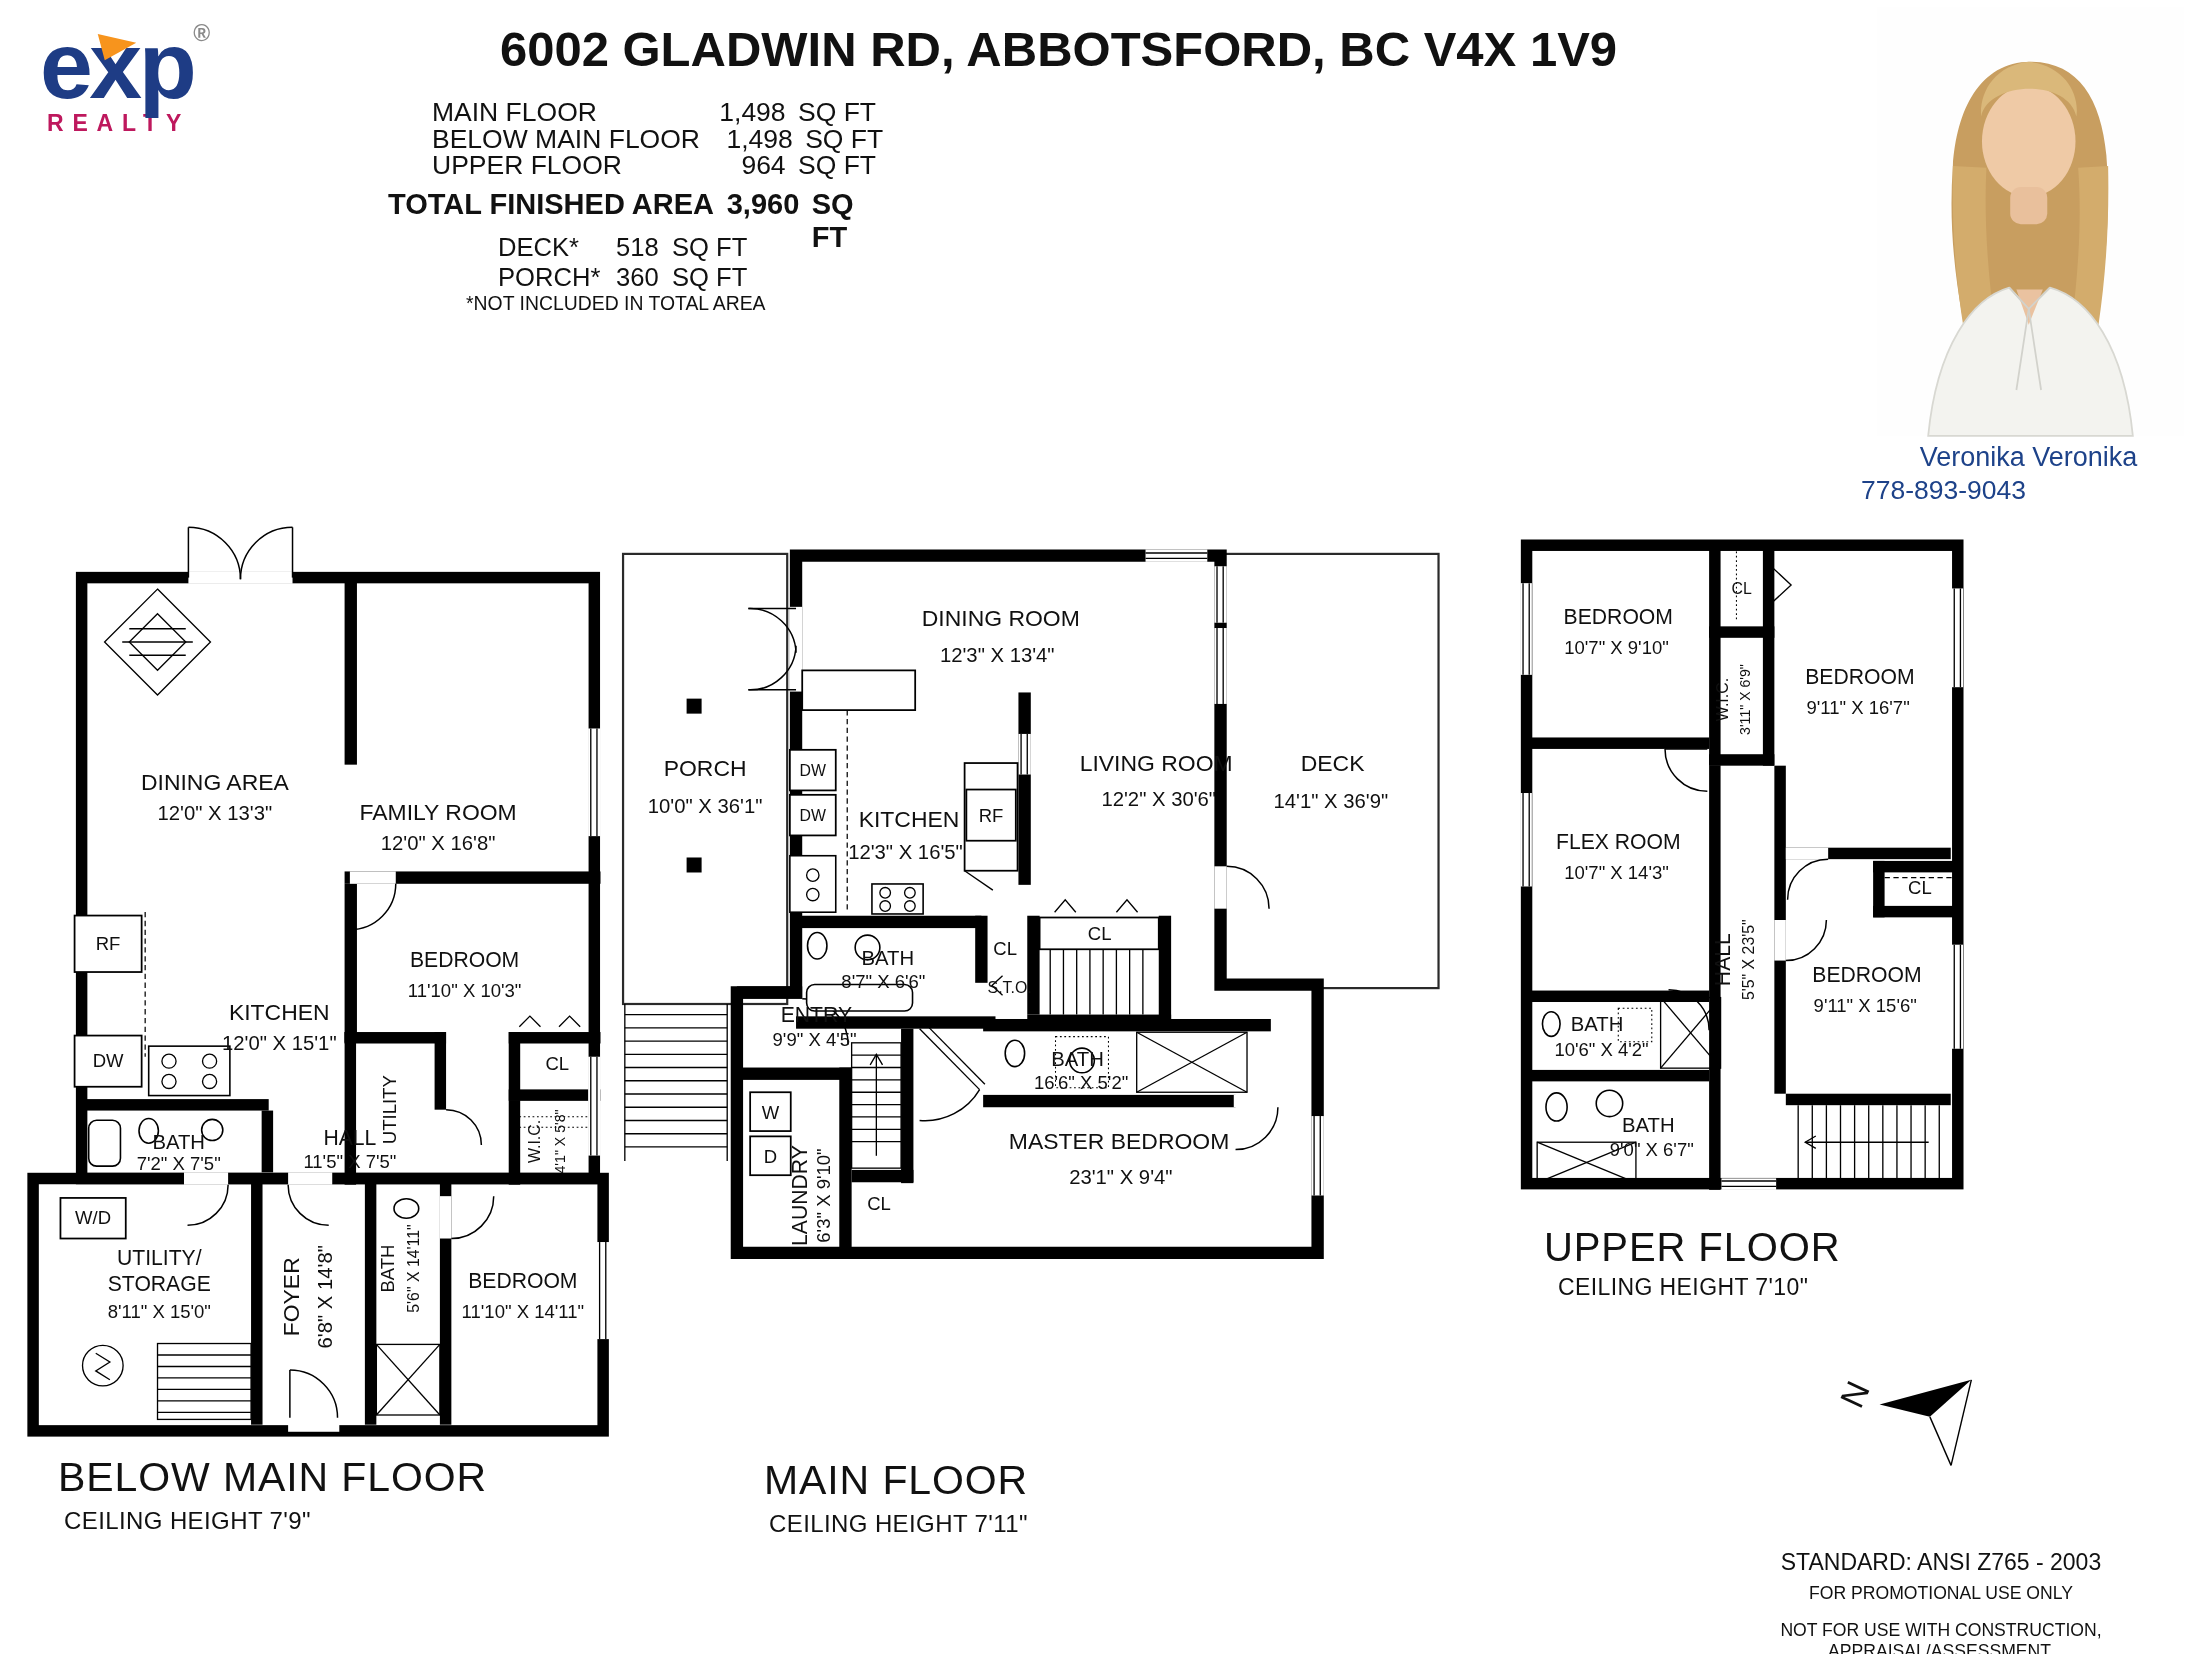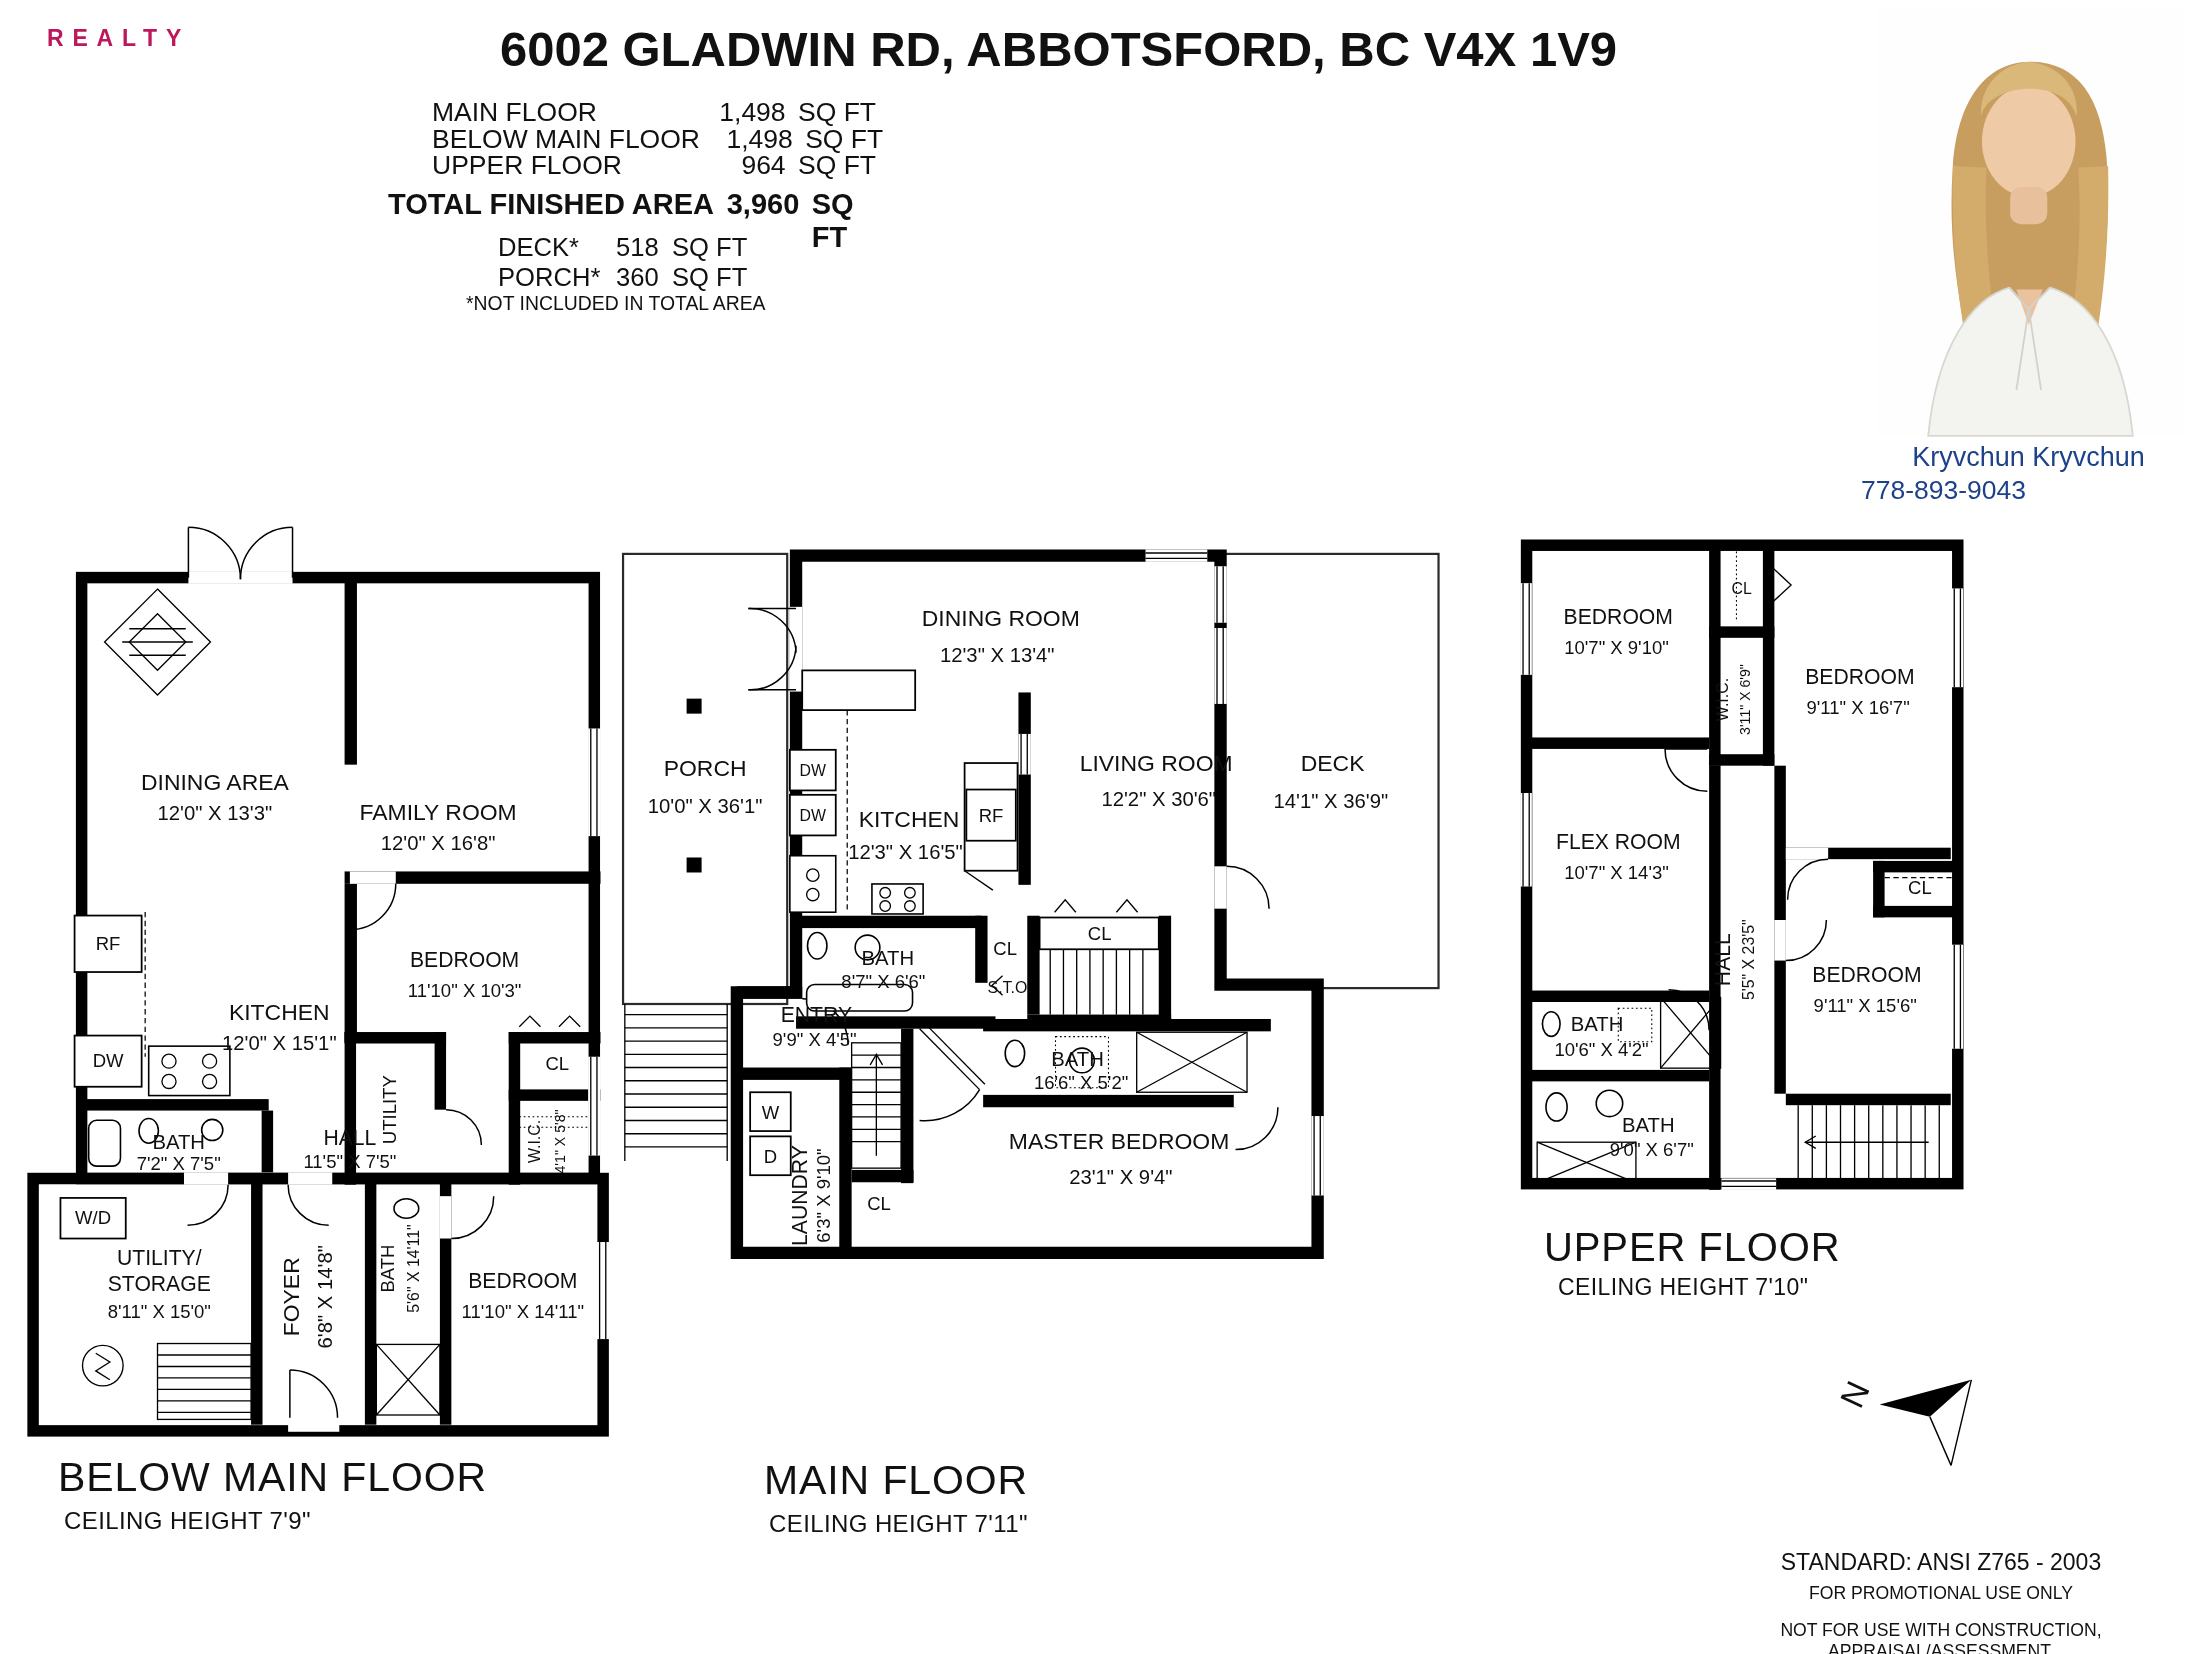--- a/index.html
+++ b/index.html
@@ -55,20 +55,23 @@
   .box{fill:#fff;stroke:#000;stroke-width:2;}
   text{font-family:"Liberation Sans",sans-serif;fill:#101010;text-anchor:middle;}
   .rm{font-size:26px;}  .rm24{font-size:24px;}
   .dim{font-size:23px;} .dim21{font-size:21px;}
   .sm{font-size:21px;}  .sm18{font-size:18px;} .xs{font-size:16px;}
 </style>
 </head>
 <body>
 
 <div class="abs logo">
+  <div class="logo-word"><span>e</span><span class="logo-x"><span>x</span><svg class="x-tri" width="42" height="30" viewBox="0 0 48 34">
+          <polygon points="2,2 46,12 10,32" fill="#f7941d"></polygon>
+        </svg></span><span>p</span><span class="reg">®</span></div>
   <div class="logo-realty">REALTY</div>
 </div>
 
 <div class="abs page-title">6002 GLADWIN RD, ABBOTSFORD, BC V4X 1V9</div>
 
 <div class="abs stats">
   <div class="stat-row">
     <span class="a-label">MAIN FLOOR</span>
       <span class="a-val">1,498</span>
       <span class="a-unit">SQ FT</span>
@@ -112,21 +115,21 @@
     <path d="M262,180 C264,280 254,356 236,448 L206,448 C224,356 234,262 228,182 Z" fill="#d3ac6c"></path>
     <ellipse cx="172" cy="152" rx="53" ry="63" fill="#efcaa6"></ellipse>
     <path d="M118,124 C126,84 216,80 226,124 C230,98 212,66 172,62 C134,66 116,96 118,124 Z" fill="#dab87a"></path>
     <rect x="151" y="204" width="42" height="42" rx="12" fill="#e9c09c"></rect>
     <path d="M58,486 C68,384 108,330 150,318 L172,342 L196,318 C240,330 280,384 290,486 Z" fill="#f3f3ef" stroke="#d8d8d2" stroke-width="2"></path>
     <polygon points="158,320 188,320 172,360" fill="#eac2a0"></polygon>
     <path d="M150,318 L172,342 L158,434" fill="none" stroke="#d2d2cc" stroke-width="2"></path>
     <path d="M196,318 L172,342 L186,434" fill="none" stroke="#d2d2cc" stroke-width="2"></path>
   </g>
 </svg>
-<div class="abs agent-name">Kryvchun Kryvchun</div>
+<div class="abs agent-name">Veronika Veronika</div>
 <div class="abs agent-phone">778-893-9043</div>
 
 <svg class="abs" style="left:25px;top:492px;" width="588" height="953" viewBox="0 0 666 1080">
   <g>
     <rect class="wallpath13" x="64" y="97" width="581" height="681" fill="none" stroke="#000" stroke-width="13"></rect>
     <rect class="wallpath13" x="9" y="778" width="646" height="286" fill="none" stroke="#000" stroke-width="13"></rect>
     <rect class="wall" x="362" y="97" width="14" height="212"></rect>
     <rect class="wall" x="362" y="430" width="290" height="14"></rect>
     <rect class="wall" x="362" y="444" width="14" height="180"></rect>
     <rect class="wall" x="64" y="688" width="212" height="13"></rect>

